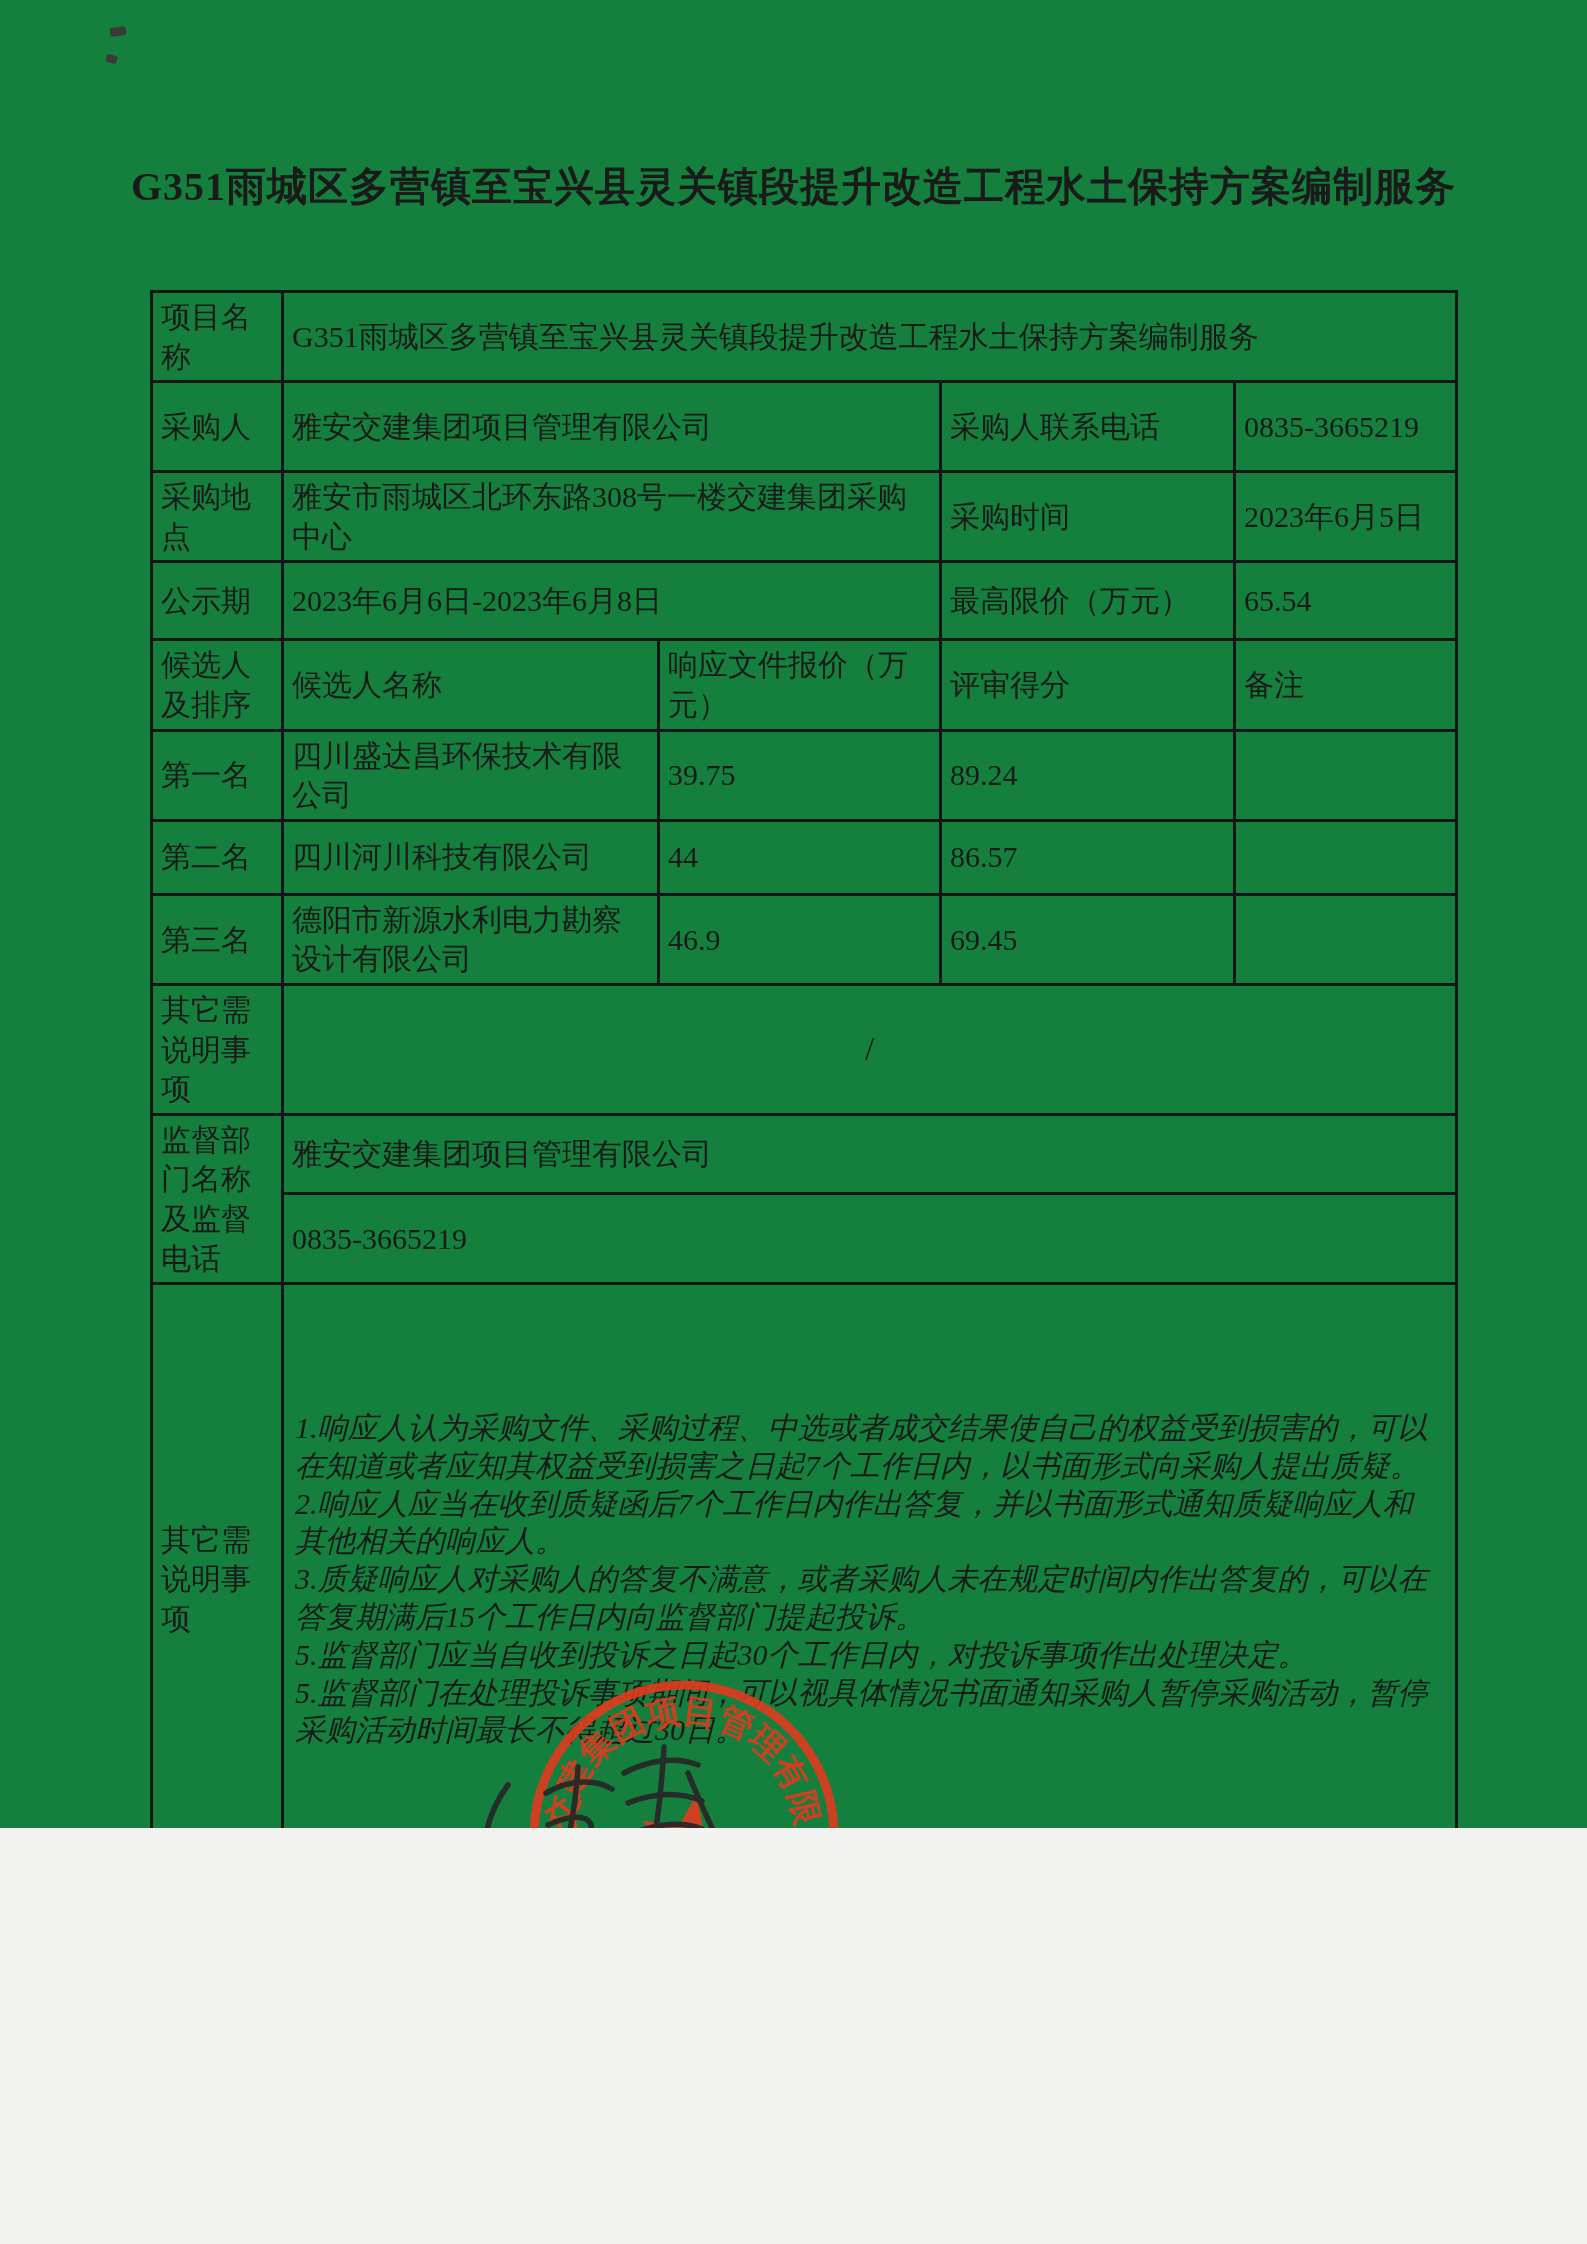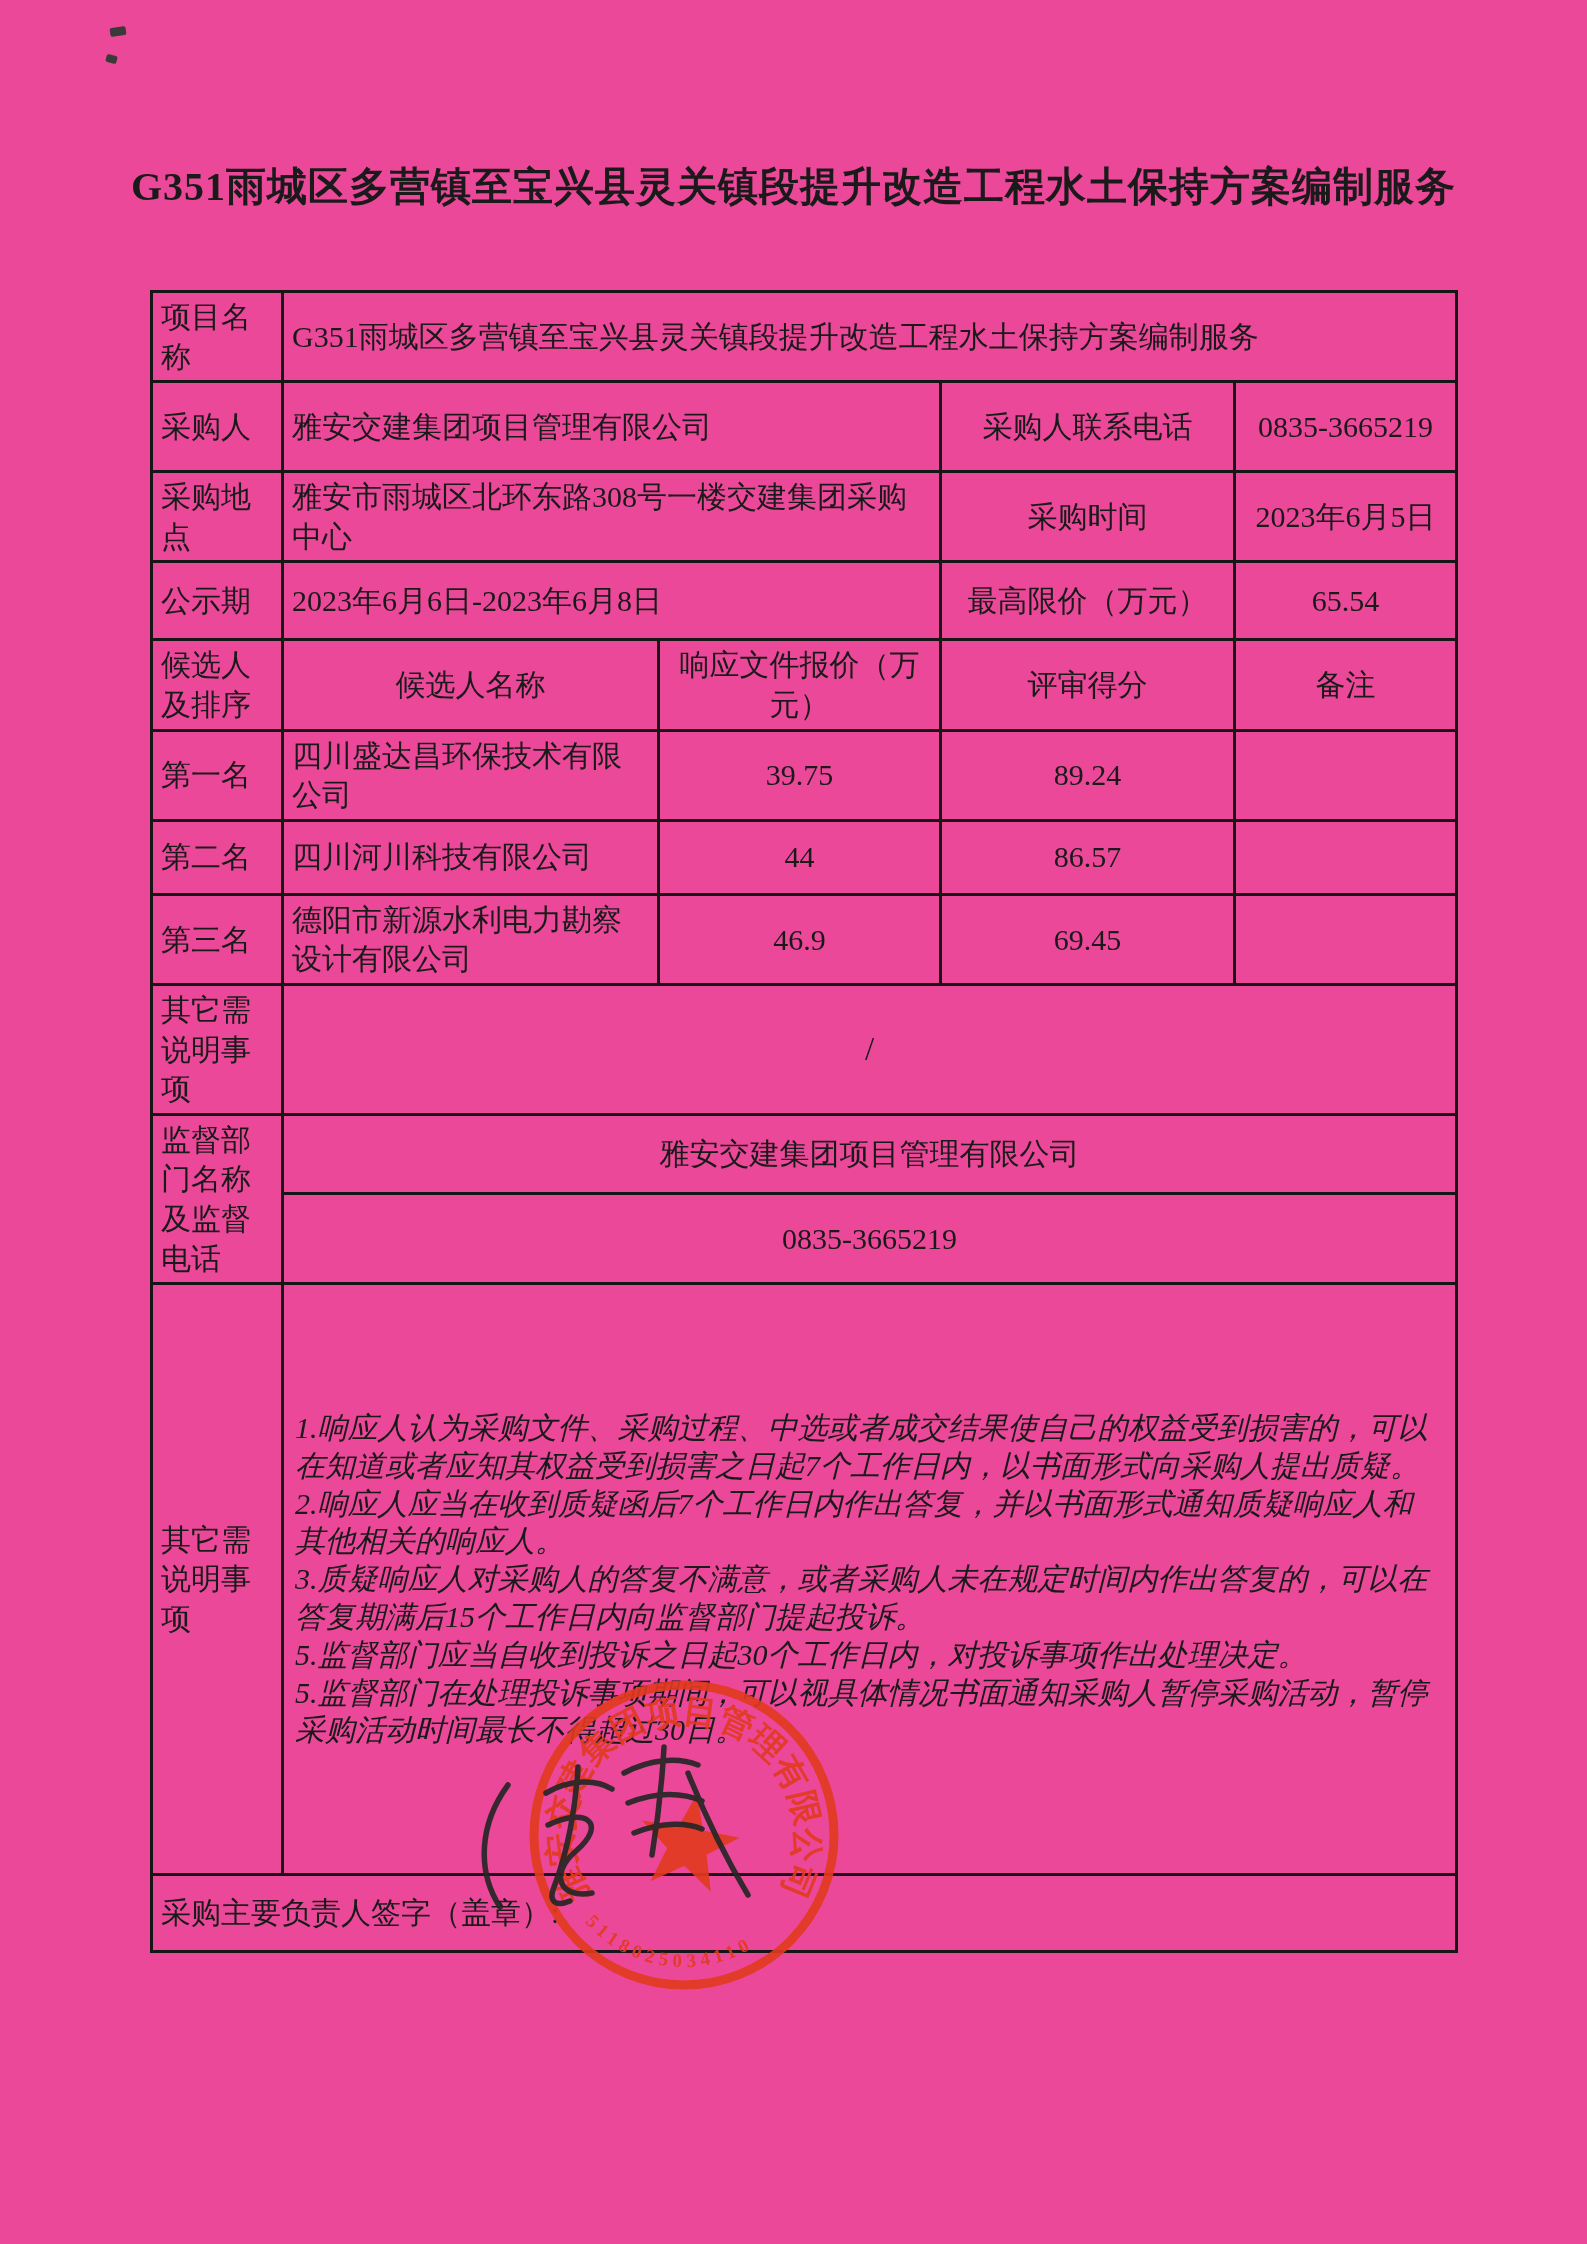--- a/index.html
+++ b/index.html
@@ -4,22 +4,22 @@
 <style>
   html,body{margin:0;padding:0;}
   body{
     width:1587px;height:2244px;
     background:#f2f2f0;
     font-family:"Liberation Serif","DejaVu Serif",serif;
     color:#1a1a1a;
   }
   .page{
     position:relative;
-    width:1587px;height:2244px;
-    background:#ec4899;
+    width:1587px;height:1828px;
+    background:#15803d;
     overflow:hidden;
   }
   
   .speck1,.speck2{position:absolute;background:#3a3a3a;border-radius:2px;}
   .speck1{left:110px;top:27px;width:16px;height:9px;transform:rotate(-8deg);}
   .speck2{left:106px;top:55px;width:11px;height:8px;transform:rotate(14deg);}
 
   .titles{
     position:absolute;top:162px;left:0;right:0;
     text-align:center;font-weight:bold;font-size:40px;line-height:50px;
@@ -33,21 +33,21 @@
     font-size:30px;line-height:1.32;padding-left:8px;
   }
   table.doc td{
     border:3px solid #161616;
     vertical-align:middle;
     padding:4px 8px;
     word-break:break-all;
     overflow:hidden;
   }
   td.lbl{padding:4px 2px 4px 7px;}
-  td.ctr{text-align:center;padding:4px 4px;margin-left:8px;}
+  td.ctr{padding:4px 4px;margin-left:8px;}
   td.val-left{padding:4px 6px 4px 9px;}
   tr.r-objection td.content{padding:10px 14px 10px 11px;line-height:1.26;}
   tr.r-objection .obj-item{margin:0;font-style:italic;}
   td.slash{text-align:center;font-size:33px;}
   tr.r-sign td{border:3px solid #161616;}
 
   
   .stamp-wrap{
     position:absolute;left:450px;top:1655px;width:480px;height:365px;
     pointer-events:none;

